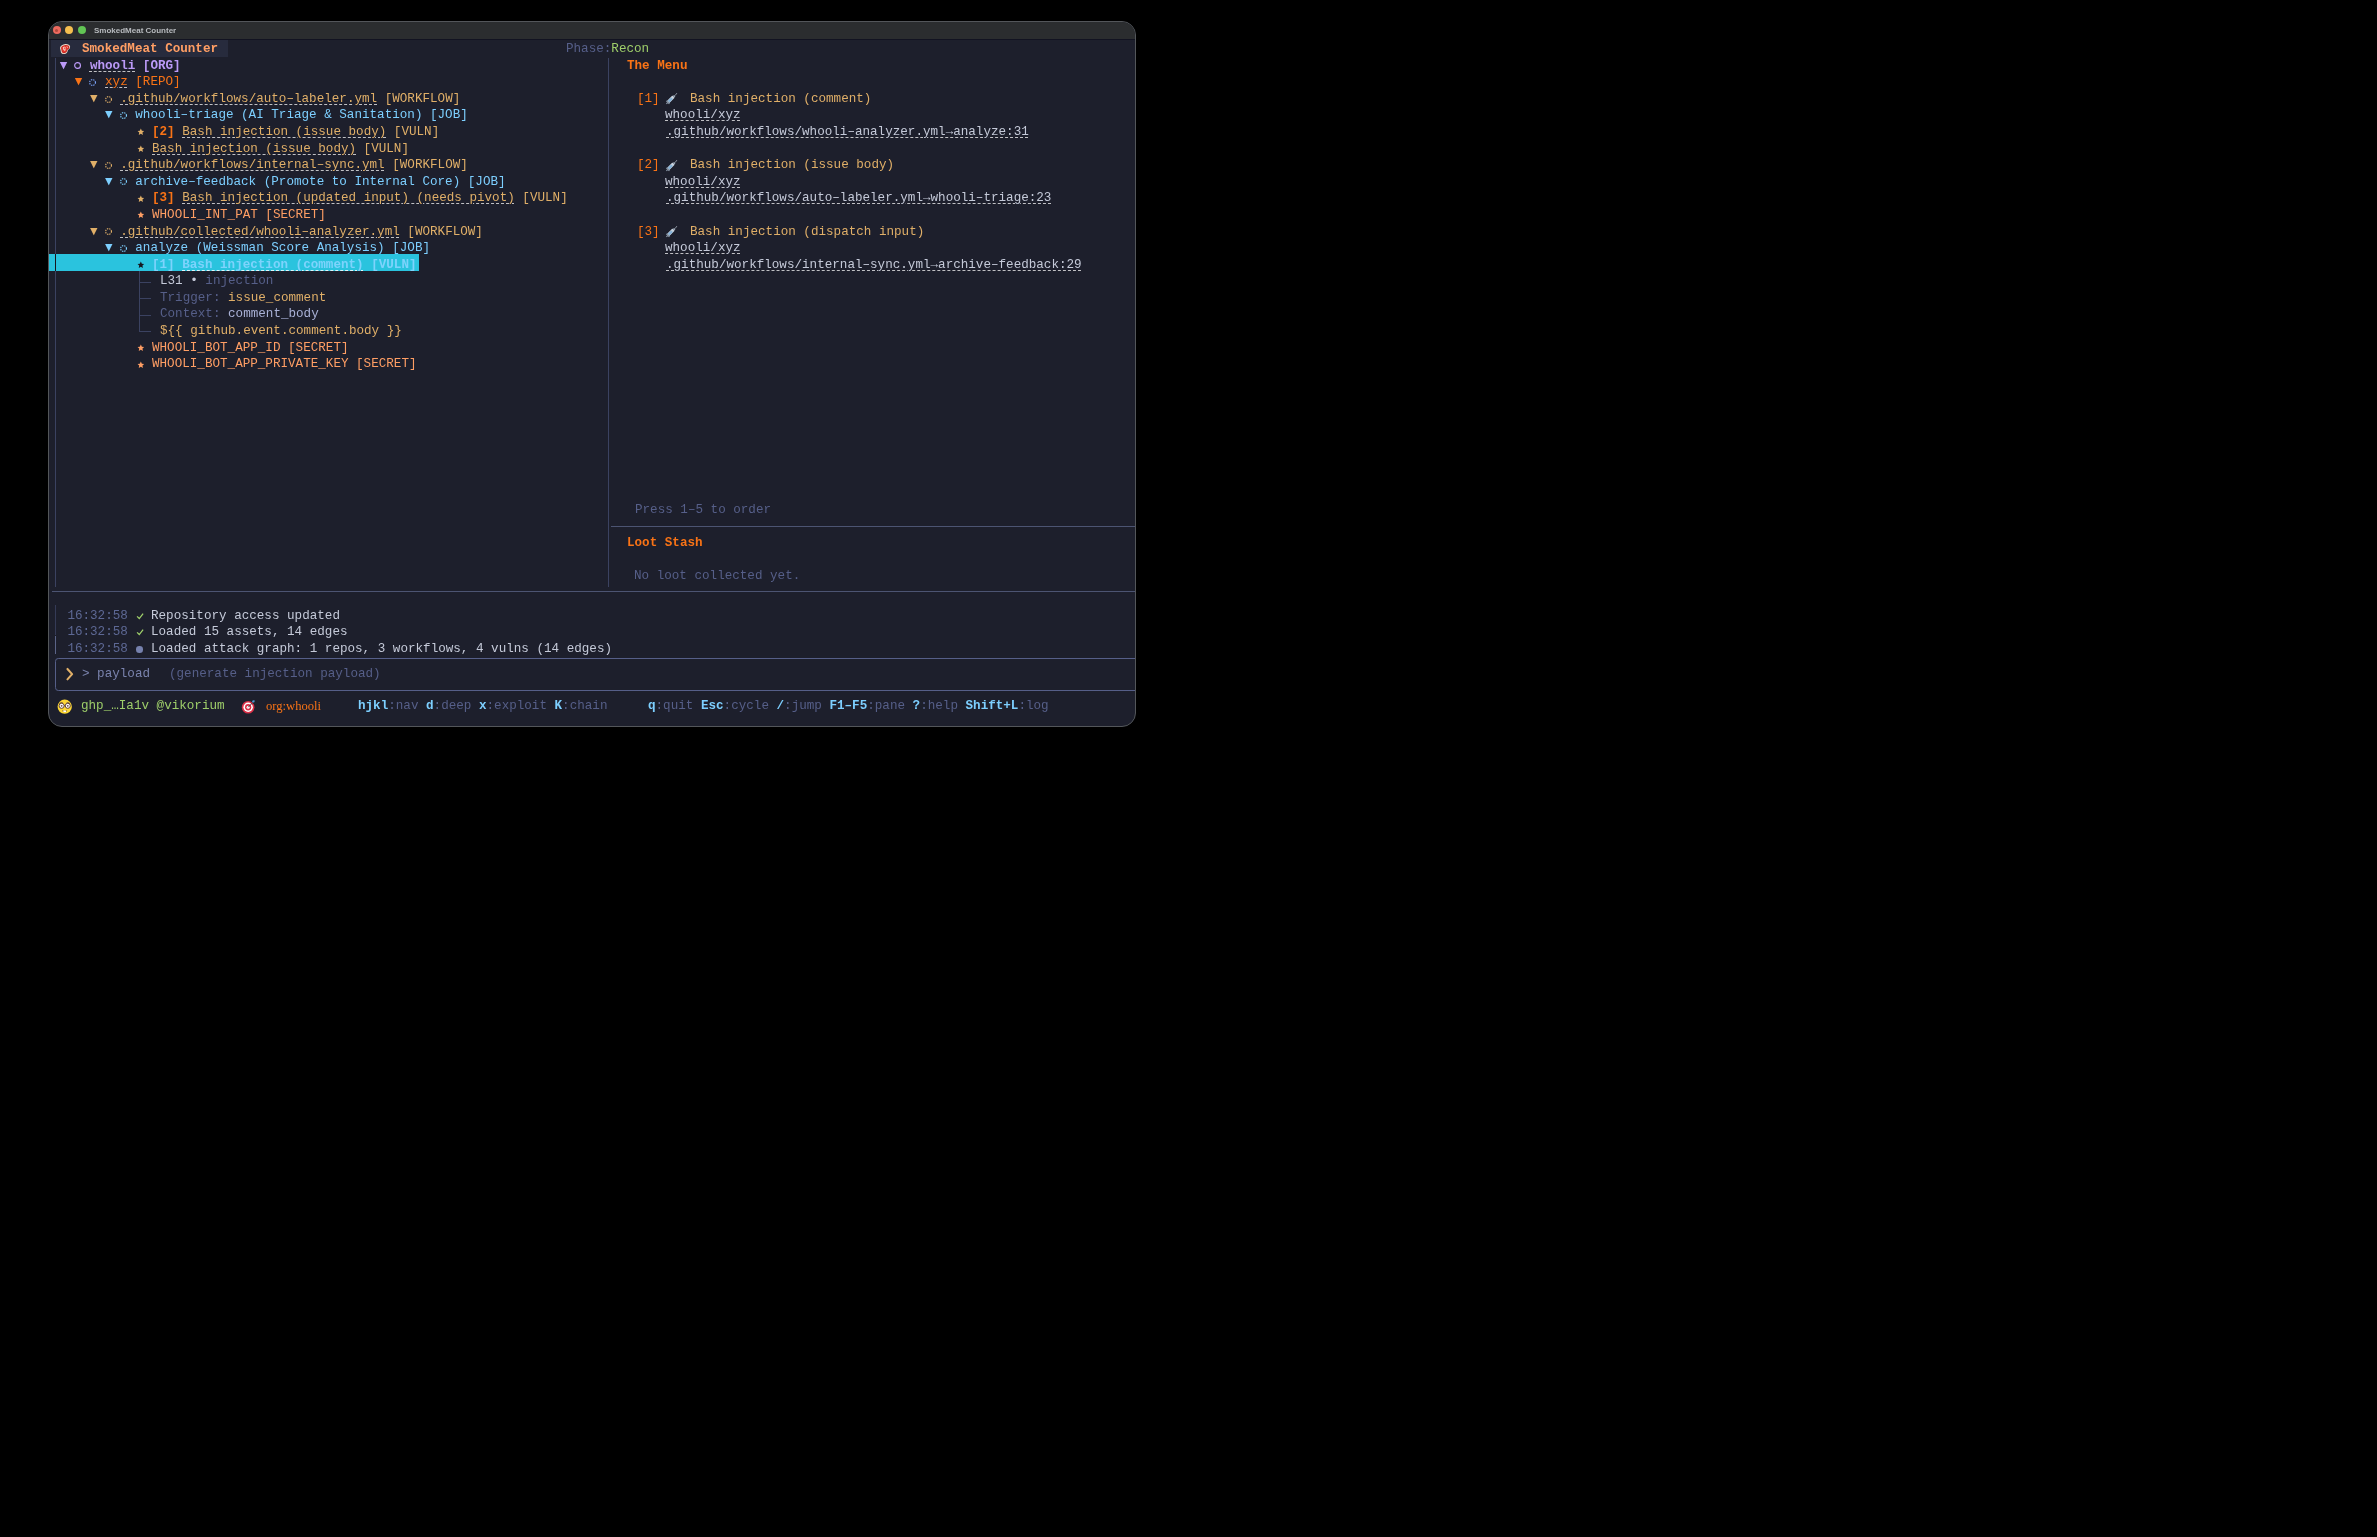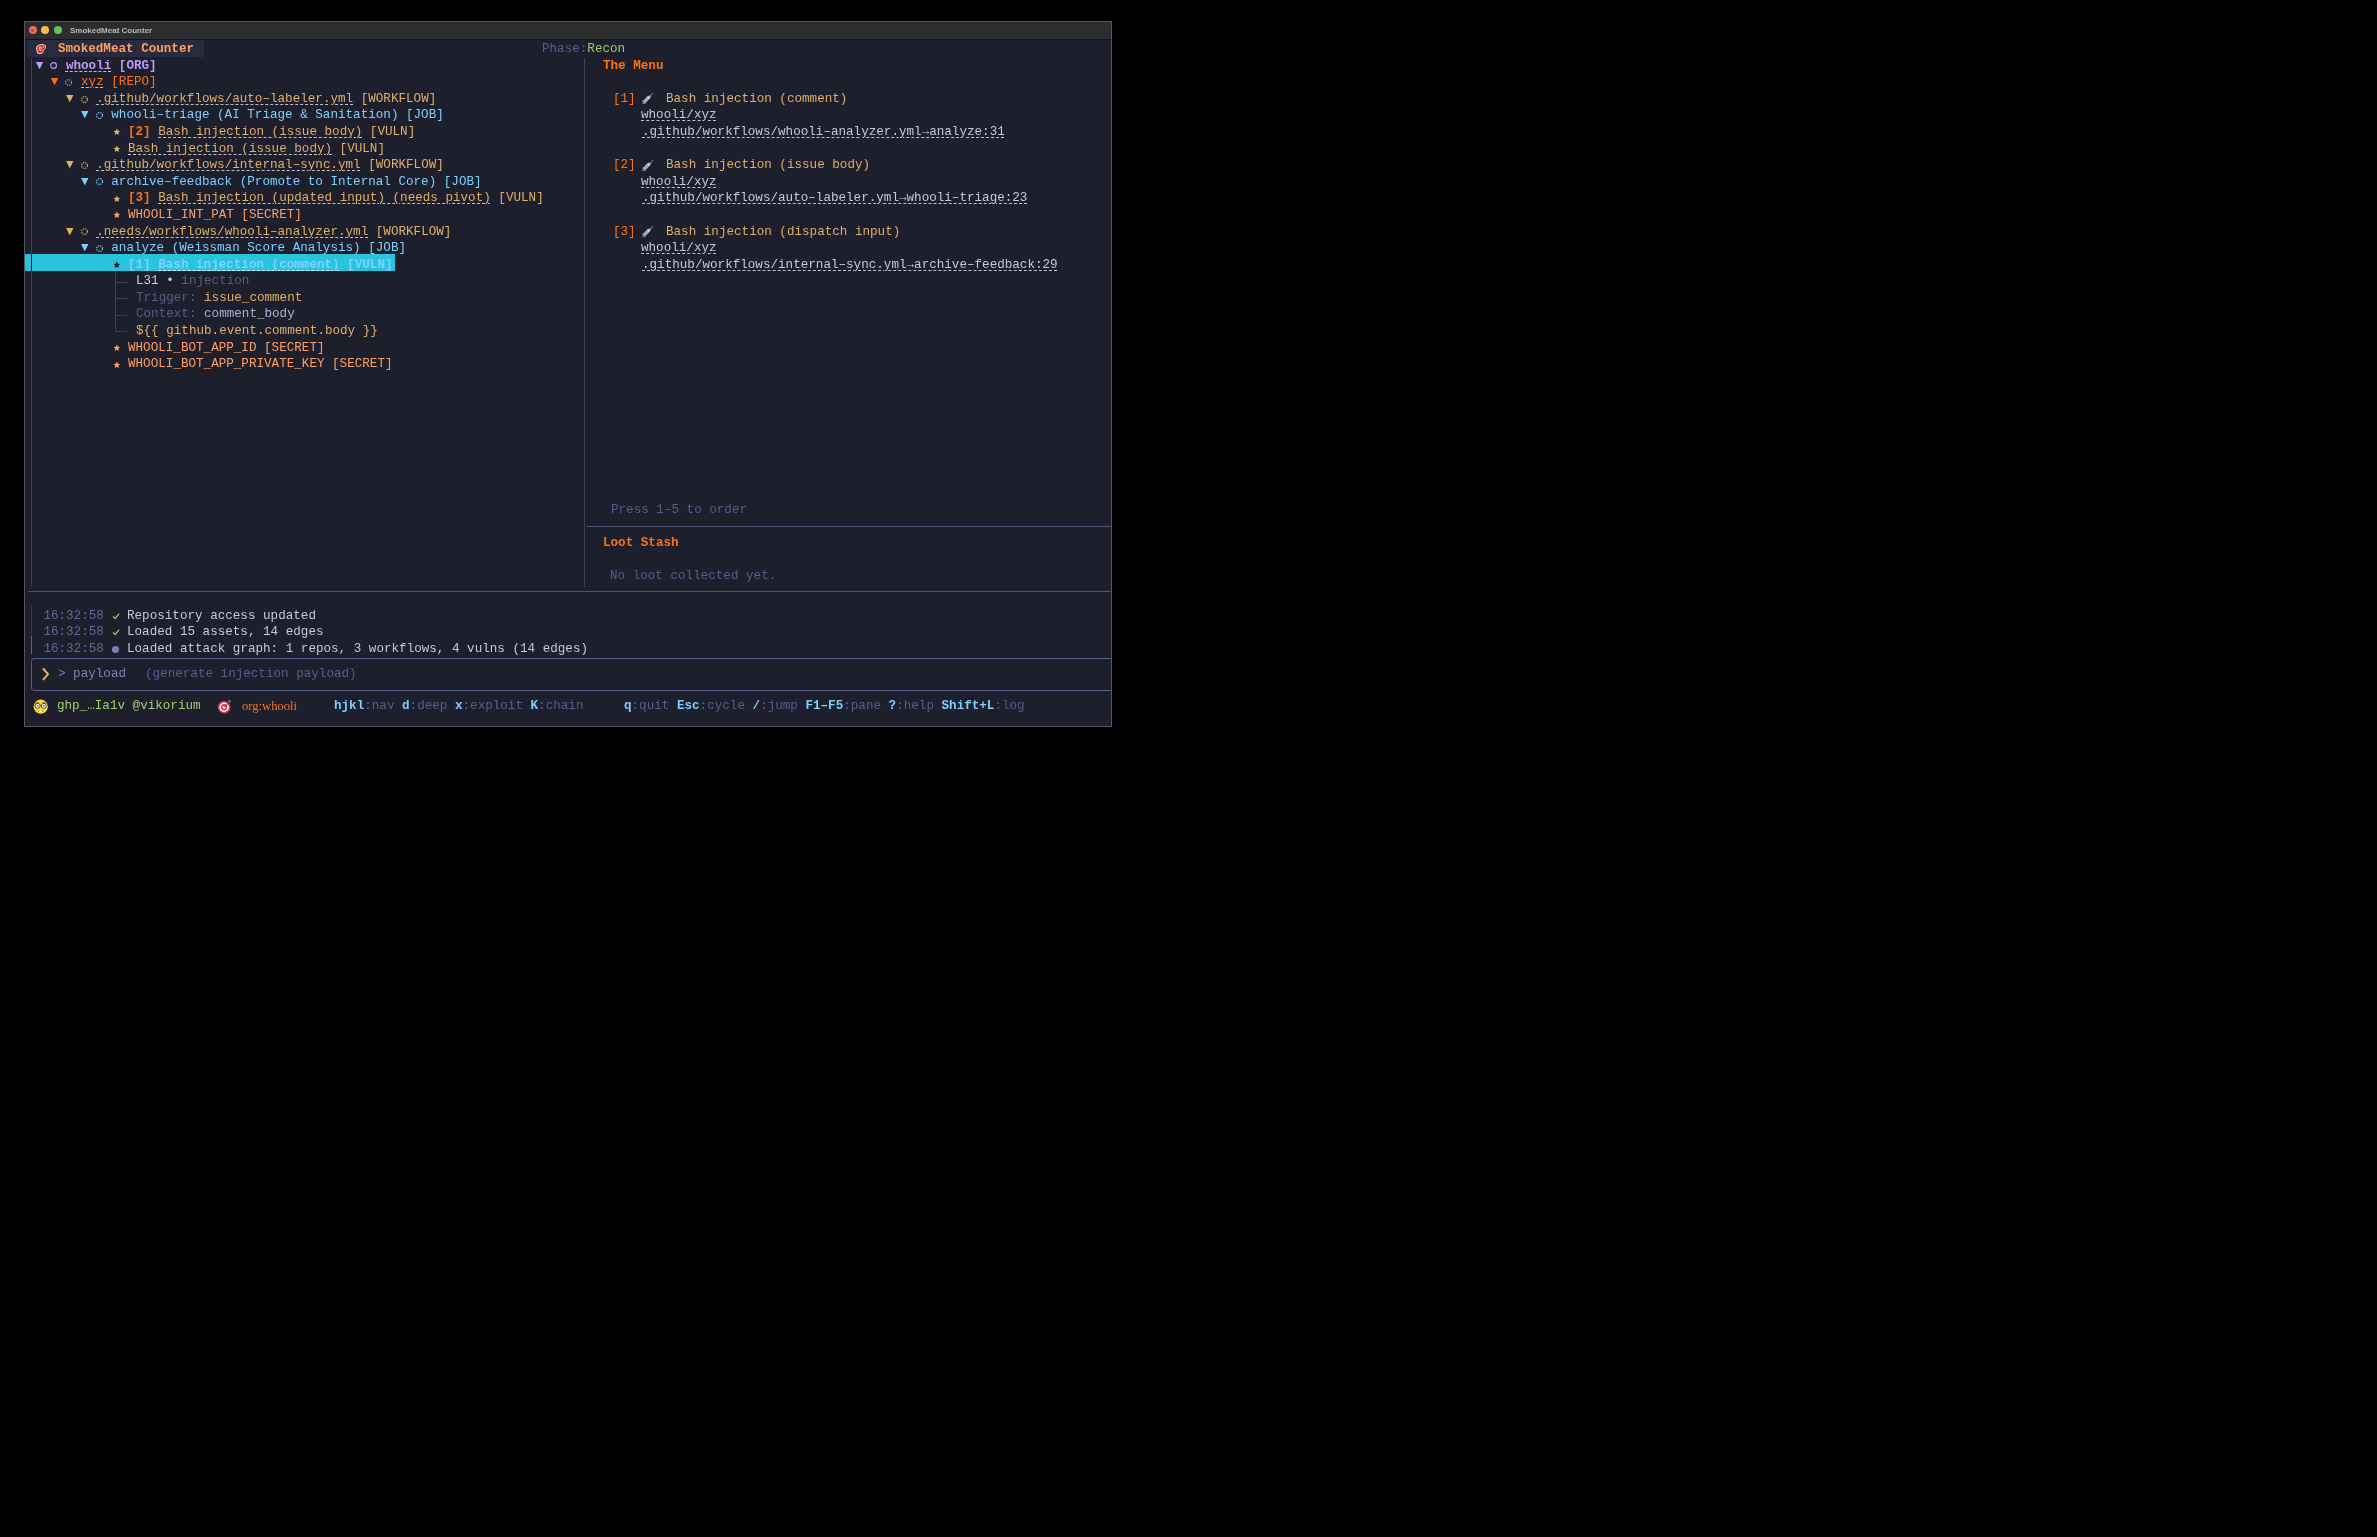--- a/index.html
+++ b/index.html
@@ -1,16 +1,16 @@
 <!DOCTYPE html>
 <html style="font-size:8.8px"><head><meta charset="utf-8"><style>
 html,body{margin:0;padding:0;background:#000;}
 body{width:1189px;height:769px;position:relative;font-family:"Liberation Mono",monospace;}
-#win{position:absolute;left:24px;top:21px;width:1088px;height:706px;background:#1d1f2c;
- border:0.5px solid #53565a;border-radius:0;overflow:hidden;box-sizing:border-box;}
+#win{position:absolute;left:48px;top:21px;width:1088px;height:706px;background:#1d1f2c;
+ border:0.5px solid #53565a;border-radius:14px;overflow:hidden;box-sizing:border-box;}
 #tbar{position:absolute;left:0;top:0;right:0;height:17.3px;background:#2b2d2f;border-bottom:0.5px solid #121321;}
 .tl{position:absolute;width:8px;height:8px;border-radius:50%;top:4.4px;}
 #title{position:absolute;left:45px;top:0;height:17.3px;line-height:17.3px;font-family:"Liberation Sans",sans-serif;
  font-weight:bold;font-size:8px;color:#b7babe;}
 .r{position:absolute;white-space:pre;font-size:12.6px;line-height:16.6px;height:16.6px;}
 .abs{position:absolute;}
 b{font-weight:bold;}
 .pu{color:#bb9af7}.bl{color:#f97316}.cy{color:#7dcfff}.tn{color:#e0af68}.or{color:#ff9e64}
 .gn{color:#9ece6a}.gy{color:#565f89}.fg{color:#c5cad9}.lav{color:#a9b1d6}.ts{color:#5d6894}
 .dk{color:#7dd3fc}.ky{color:#7dcfff;font-weight:bold}
@@ -90,21 +90,21 @@
       <circle cx="6.5" cy="6.5" r="5.3" fill="none" stroke="#7dcfff" stroke-width="2.1" stroke-dasharray="2.5 1.75"></circle>
     </svg>
 <svg class="abs" style="left:88px;top:173px" width="7.7" height="7.7" viewBox="0 0 24 24">
       <path fill="#e0af68" d="M12 1.7l3.2 6.8 7.2.8-5.4 5 1.5 7.2L12 17.8l-6.5 3.7 1.5-7.2-5.4-5 7.2-.8z"></path>
     </svg>
 <div class="r" style="left:103px;top:168px;"><b class="bl">[3]</b><span class="tn"> <span class="du">Bash injection (updated input) (needs pivot)</span> [VULN]</span></div>
 <svg class="abs" style="left:88px;top:189px" width="7.7" height="7.7" viewBox="0 0 24 24">
       <path fill="#ff9e64" d="M12 1.7l3.2 6.8 7.2.8-5.4 5 1.5 7.2L12 17.8l-6.5 3.7 1.5-7.2-5.4-5 7.2-.8z"></path>
     </svg>
 <div class="r" style="left:103px;top:185px;"><span class="or">WHOOLI_INT_PAT [SECRET]</span></div>
-<div class="r" style="left:10.7px;top:202px;"><span class="tn">    ▼   <span class="du">.needs/workflows/whooli–analyzer.yml</span> [WORKFLOW]</span></div>
+<div class="r" style="left:10.7px;top:202px;"><span class="tn">    ▼   <span class="du">.github/collected/whooli–analyzer.yml</span> [WORKFLOW]</span></div>
 <svg class="abs" style="left:56px;top:206px" width="7.1" height="7.1" viewBox="0 0 13 13">
       <circle cx="6.5" cy="6.5" r="5.3" fill="none" stroke="#e0af68" stroke-width="2.1" stroke-dasharray="2.5 1.75"></circle>
     </svg>
 <div class="r" style="left:10.7px;top:218px;"><span class="cy">      ▼   analyze (Weissman Score Analysis) [JOB]</span></div>
 <svg class="abs" style="left:71px;top:223px" width="7.1" height="7.1" viewBox="0 0 13 13">
       <circle cx="6.5" cy="6.5" r="5.3" fill="none" stroke="#7dcfff" stroke-width="2.1" stroke-dasharray="2.5 1.75"></circle>
     </svg>
 <div class="abs" style="left:0;top:232px;width:370px;height:17px;background:#2ac3de;"></div>
 <div class="abs" style="left:5.9px;top:232px;width:0.8px;height:17px;background:#16161e;"></div>
 <svg class="abs" style="left:88px;top:239px" width="7.7" height="7.7" viewBox="0 0 24 24">

